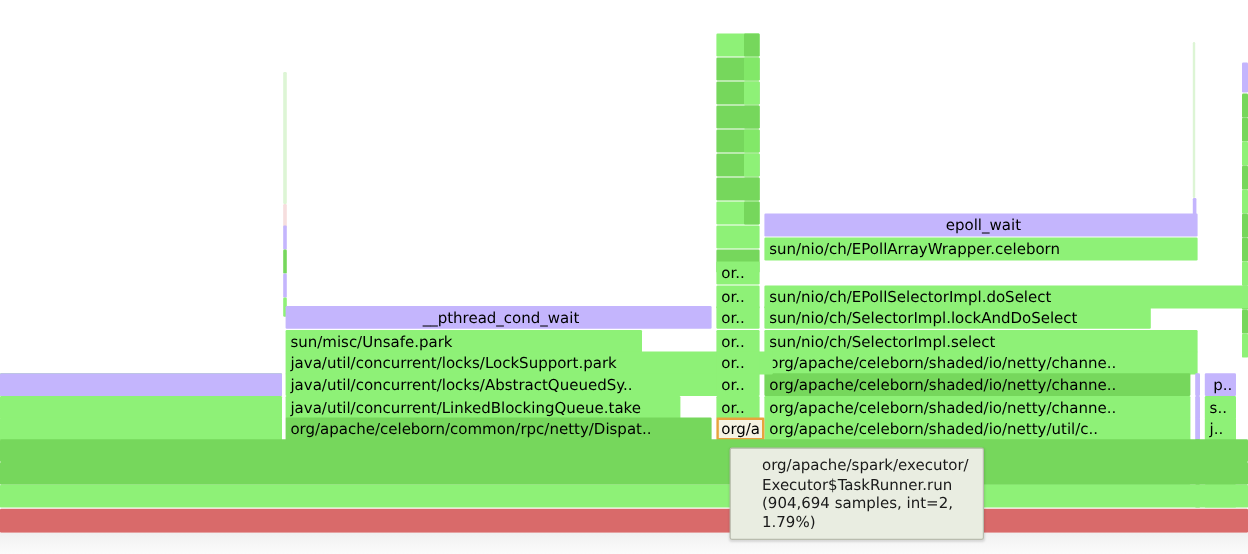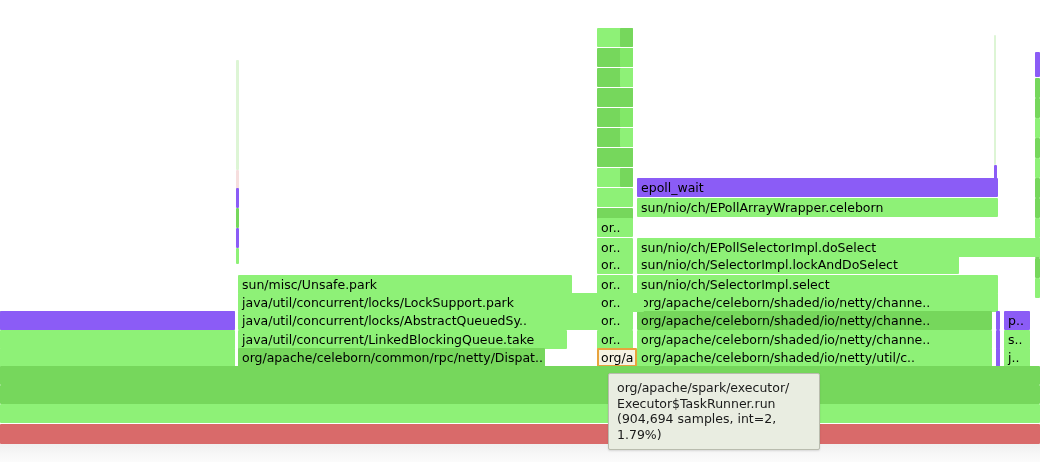--- a/index.html
+++ b/index.html
@@ -32,38 +32,38 @@
     white-space: nowrap;
     font-size: 12.5px;
     line-height: 19px;
     color: #000000;
     padding-left: 4px;
     cursor: pointer;
   }
   .frame.green-a { background: #8ef177; }
   .frame.green-b { background: #76d75c; }
   .frame.green-c { background: #82e868; }
-  .frame.red    { background: #8b5cf6; }
+  .frame.red    { background: #c4b5fd; text-align: center; }
   .frame.red-d  { background: #d96a6a; }
   .frame.hovered {
     background: #f6f3e2;
     border: 2px solid #e8a33d;
     padding-left: 2px;
     line-height: 15px;
   }
   .frame.sliver { padding-left: 0; }
   .frame.pale-green { background: #ddf5d5; }
   .frame.pale-red { background: #f6dede; }
 
   #tooltip {
     position: absolute;
     left: 608px;
     top: 373px;
     width: 212px;
-    padding: 6px 8px 7px 8px;
+    padding: 6px 8px 7px 26px;
     background: #e9ede1;
     border: 1px solid #b9bcae;
     border-radius: 2px;
     font-size: 12.5px;
     line-height: 15.5px;
     color: #1a1a1a;
     box-shadow: 0 1px 2px rgba(0,0,0,0.12);
     white-space: pre-line;
     z-index: 50;
   }
@@ -140,30 +140,31 @@
   <div class="frame green-b" style="left:637px; top:311px; width:355px;">org/apache/celeborn/shaded/io/netty/channe..</div>
 
   <div class="frame green-a" style="left:637px; top:330px; width:355px;">org/apache/celeborn/shaded/io/netty/channe..</div>
 
   <div class="frame green-a" style="left:637px; top:348px; width:355px;">org/apache/celeborn/shaded/io/netty/util/c..</div>
 
   <div class="frame green-a" style="left:637px; top:366px; width:355px;">org/apache/celeborn/shaded/io/netty/util/i..</div>
 
   <div class="frame green-a" style="left:637px; top:385px; width:355px;">org/apache/celeborn/shaded/io/netty/util/c..</div>
 
-
-  <div class="frame green-a" style="left:238px; top:275px; width:334px;">sun/misc/Unsafe.park</div>
+  <div class="frame red" style="left:238px; top:255px; width:355px;">__pthread_cond_wait</div>
+
+  <div class="frame green-a" style="left:238px; top:275px; width:297px;">sun/misc/Unsafe.park</div>
 
   <div class="frame green-a" style="left:238px; top:293px; width:406px;">java/util/concurrent/locks/LockSupport.park</div>
 
   <div class="frame green-a" style="left:238px; top:311px; width:376px;">java/util/concurrent/locks/AbstractQueuedSy..</div>
 
   <div class="frame green-a" style="left:238px; top:330px; width:329px;">java/util/concurrent/LinkedBlockingQueue.take</div>
 
-  <div class="frame green-b" style="left:238px; top:348px; width:307px;">org/apache/celeborn/common/rpc/netty/Dispat..</div>
+  <div class="frame green-b" style="left:238px; top:348px; width:355px;">org/apache/celeborn/common/rpc/netty/Dispat..</div>
 
   <div class="frame green-a" style="left:597px; top:218px; width:36px;">or..</div>
   <div class="frame green-a" style="left:597px; top:238px; width:36px;">or..</div>
   <div class="frame green-a" style="left:597px; top:255px; width:36px;">or..</div>
   <div class="frame green-a" style="left:597px; top:275px; width:36px;">or..</div>
   <div class="frame green-a" style="left:597px; top:293px; width:36px;">or..</div>
   <div class="frame green-a" style="left:597px; top:311px; width:36px;">or..</div>
   <div class="frame green-a" style="left:597px; top:330px; width:36px;">or..</div>
   <div class="frame hovered" style="left:597px; top:348px; width:40px;">org/a</div>
 

